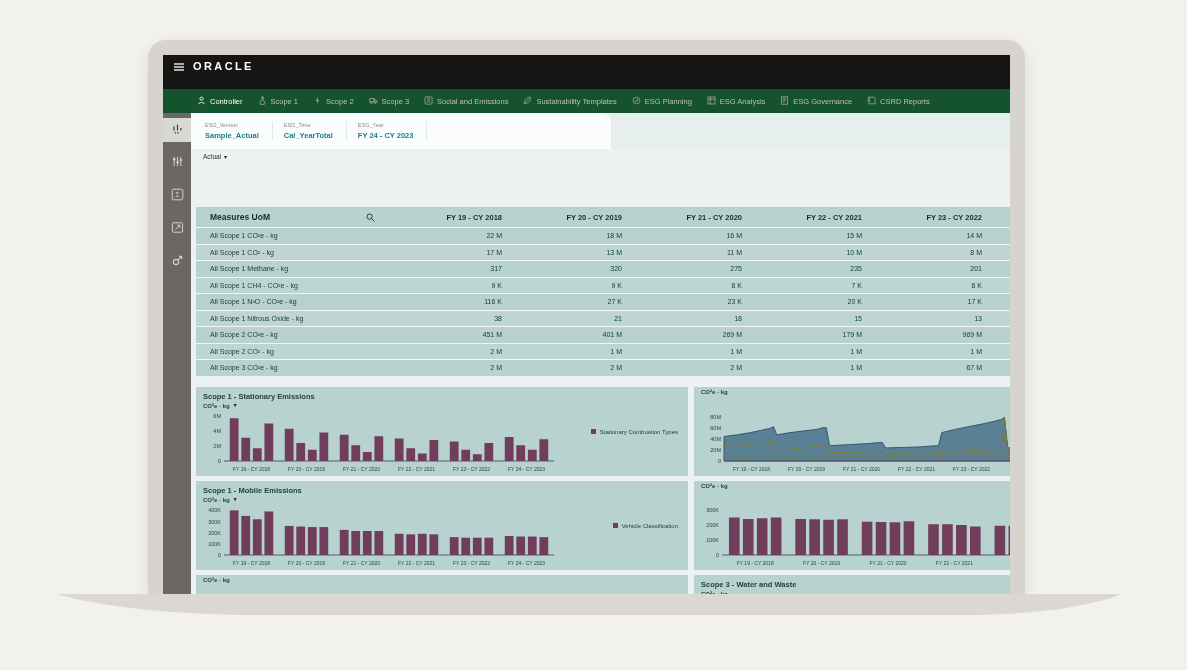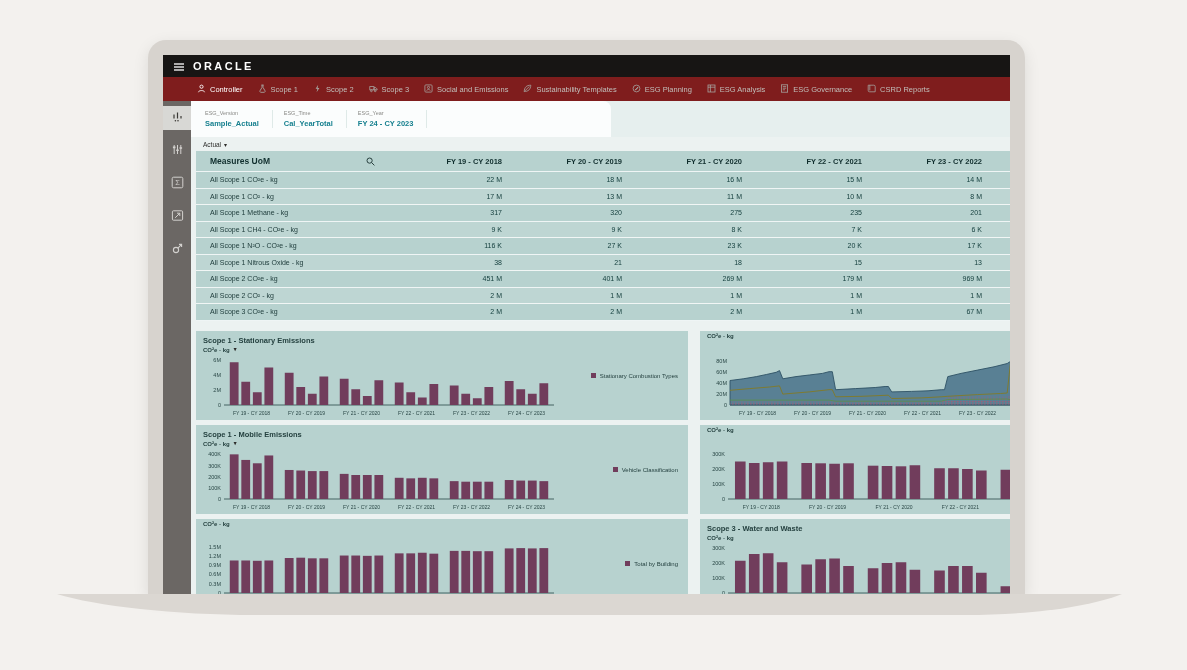--- a/index.html
+++ b/index.html
@@ -7,25 +7,25 @@
   .stage{position:relative;width:1187px;height:670px;}
 
   
   .laptop{position:absolute;left:148px;top:40px;width:877px;height:555px;background:#d7d3ce;
           border-radius:18px 18px 0 0;padding:15px 15px 0;box-sizing:border-box;
           box-shadow:0 5px 16px rgba(0,0,0,.10);}
   .screen{position:relative;width:847px;height:540px;background:#ecf2f1;overflow:hidden;}
   .base{position:absolute;left:0;top:593px;}
 
   
-  .topbar{height:22px;background:#171514;display:flex;align-items:center;gap:9px;padding:0 0 0 11px;}
+  .topbar{height:22px;background:#171514;display:flex;align-items:center;gap:9px;padding:0 0 12px 11px;}
   .logo{color:#ffffff;font-weight:bold;font-size:11px;letter-spacing:2.4px;line-height:1;}
 
   
-  .tabbar{height:24px;background:#7f1d1d;display:flex;align-items:center;padding:0 4px 0 34px;gap:15px;}
+  .tabbar{height:24px;background:#14532d;display:flex;align-items:center;padding:0 4px 0 34px;gap:15px;}
   .tab{display:flex;align-items:center;gap:4px;font-size:7.5px;color:#c2bfbb;white-space:nowrap;cursor:pointer;height:24px;}
   .tab.active{color:#ffffff;}
 
   .appbody{display:flex;height:494px;}
   .sidebar{width:28px;background:#6b6764;display:flex;flex-direction:column;align-items:center;padding-top:5px;gap:9px;flex:none;}
   .sideitem{width:28px;height:24px;display:flex;align-items:center;justify-content:center;cursor:pointer;}
   .sideitem.active{background:#d8d8d5;}
 
   .main{position:relative;flex:1;overflow:hidden;background:#ecf2f1;}
 
@@ -38,29 +38,29 @@
   .pov-value{font-size:7.5px;font-weight:bold;color:#17808f;}
 
   .actual-row{height:13px;display:flex;align-items:center;gap:3px;padding-left:12px;margin-top:1px;
               font-size:6.5px;color:#2c2c2a;cursor:pointer;}
   .caret{font-size:6px;color:#2c2c2a;line-height:1;}
 
   
   .datatable{margin-left:5px;width:830px;background:#b7d2cf;}
   .trow{display:flex;height:15.5px;align-items:center;border-bottom:1px solid rgba(255,255,255,.78);}
   .trow:nth-child(odd):not(.head){background:rgba(255,255,255,.10);}
-  .trow.head{height:20px;}
+  .trow.head{height:20px;margin-top:44px;}
   .tlabel{width:170px;padding-left:14px;font-size:7px;color:#1b3938;box-sizing:border-box;white-space:nowrap;}
   .trow.head .tlabel{font-size:8.5px;font-weight:bold;color:#112f2e;}
   .tsearch{width:30px;display:flex;align-items:center;cursor:pointer;}
   .tnum{width:120px;text-align:right;padding-right:14px;font-size:7px;color:#16403f;box-sizing:border-box;}
   .trow.head .tnum{font-size:7.5px;font-weight:bold;color:#112f2e;}
 
   
-  .charts{margin:10px 0 0 5px;display:grid;grid-template-columns:492px 370px;grid-auto-rows:89px;gap:5px 12px;}
+  .charts{margin:10px 0 0 5px;display:grid;grid-template-columns:492px 370px;grid-auto-rows:89px;gap:5px 6px;}
   .panel{position:relative;background:#b7d2cf;overflow:hidden;}
   .ptitle{font-size:7.5px;font-weight:600;color:#24403f;padding:5px 0 0 7px;}
   .psub{font-size:6px;font-weight:bold;color:#24403f;padding:2px 0 0 7px;display:flex;align-items:center;gap:4px;}
   .psub .caret{font-size:5.5px;cursor:pointer;}
   .plot{position:absolute;left:2px;top:22px;}
   .legend{position:absolute;right:10px;top:42px;display:flex;align-items:center;gap:4px;font-size:6px;color:#24403f;}
   .legend .sq{width:5px;height:5px;flex:none;}
   svg text{font-family:"Liberation Sans",sans-serif;}
 </style>
 </head>

